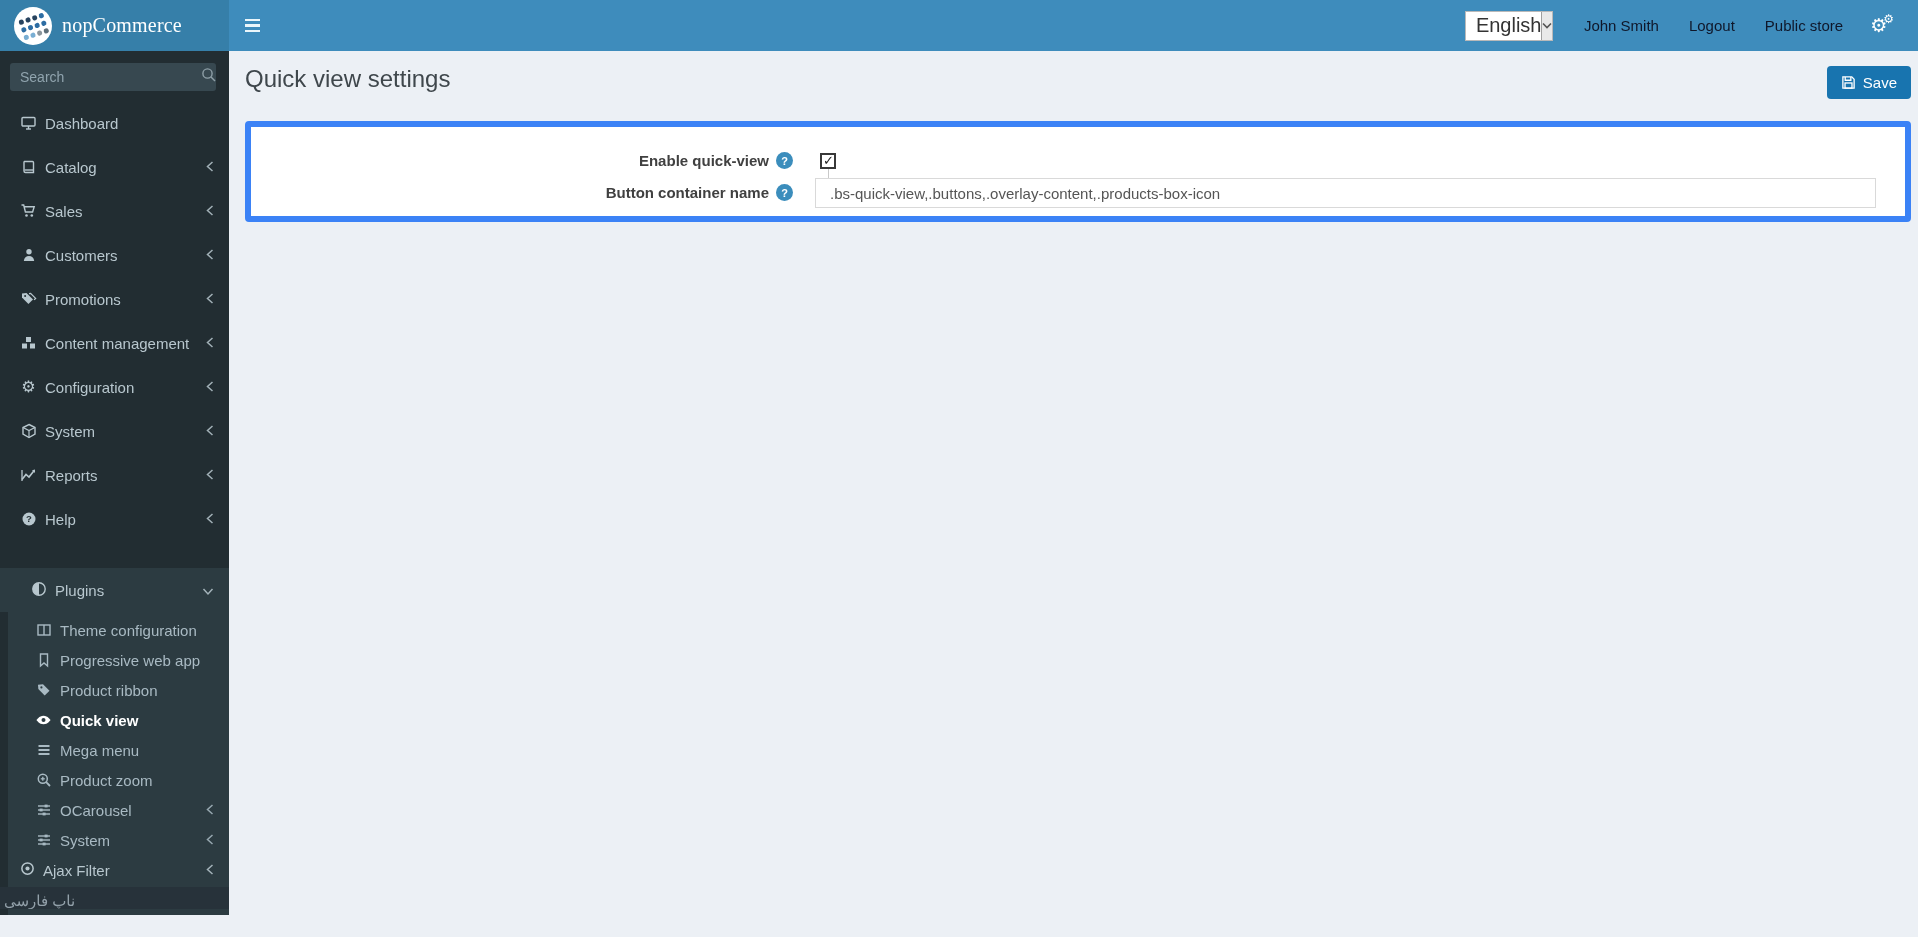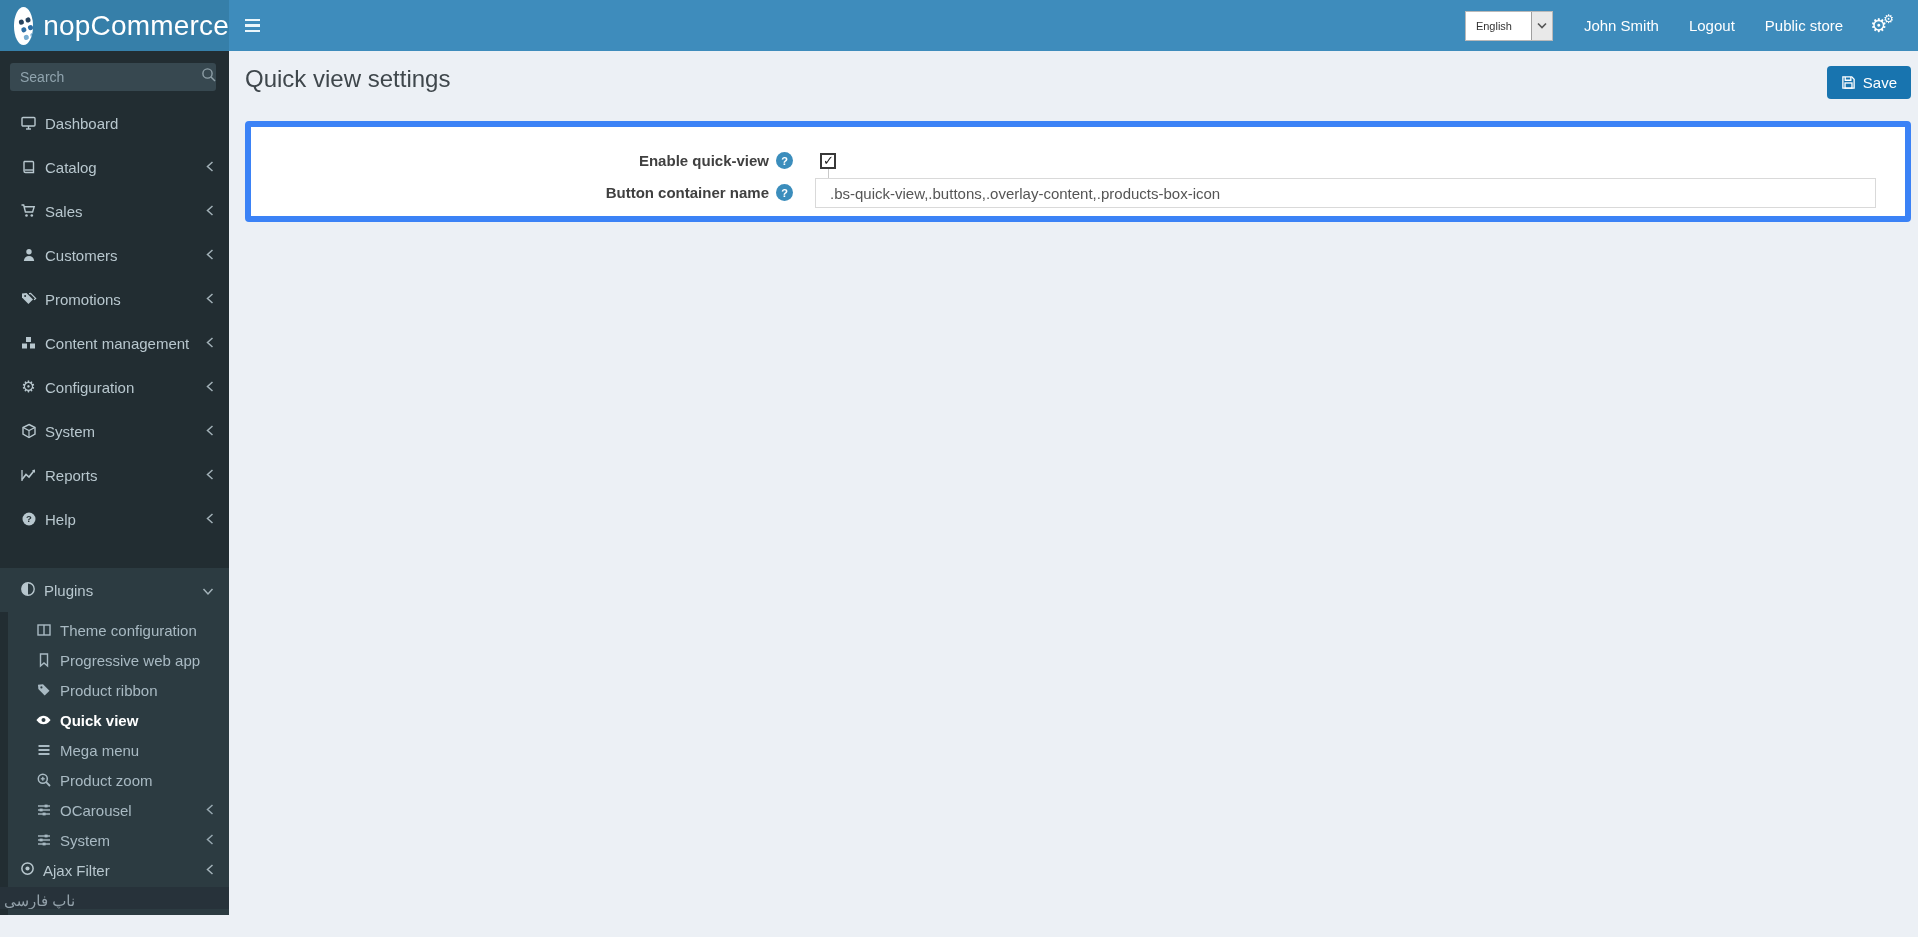--- a/index.html
+++ b/index.html
@@ -13,53 +13,53 @@
   .logo-circle { width:38px; height:38px; border-radius:50%; background:#fff; position:relative; overflow:hidden; }
   .logo-dots { position:absolute; left:7px; top:9px; width:26px; height:22px; transform:rotate(-18deg);
                display:grid; grid-template-columns:repeat(4,1fr); gap:2px; }
   .logo-dots i { width:4.5px; height:4.5px; border-radius:50%; display:block; }
   .logo-dots i:nth-child(1),.logo-dots i:nth-child(2),.logo-dots i:nth-child(3){background:#27435f;}
   .logo-dots i:nth-child(4){background:#2d6da3;}
   .logo-dots i:nth-child(5),.logo-dots i:nth-child(6),.logo-dots i:nth-child(7),.logo-dots i:nth-child(8){background:#2d6da3;}
   .logo-dots i:nth-child(9),.logo-dots i:nth-child(10){background:#79aed3;}
   .logo-dots i:nth-child(11){background:#8a959c;}
   .logo-dots i:nth-child(12){background:#5d6e79;}
-  .brand-name { color:#fff; font-size:28px; letter-spacing:0.2px; }
+  .brand-name { color:#fff; font-size:20px; letter-spacing:0.2px;font-family:Liberation Serif, serif; }
 
   .hamburger { position:absolute; left:229px; top:0; width:46px; height:51px; cursor:pointer;
                display:flex; flex-direction:column; justify-content:center; align-items:center; gap:3px; }
   .hamburger b { width:15px; height:2.5px; background:#eaf6fb; display:block; }
 
   .topbar-right { position:absolute; right:14px; top:0; height:51px; display:flex; align-items:center; }
   .lang-select { width:88px; height:30px; background:#fff; border:1px solid #b9b9b9; display:flex;
                  align-items:center; cursor:pointer; margin-right:16px; }
-  .lang-select .val { flex:1; font-size:11px; color:#333; padding-left:10px; }
+  .lang-select .val { flex:1; font-size:20px; color:#333; padding-left:10px; }
   .lang-select .arrow-box { width:21px; height:28px; background:#e9e9e9; border-left:1px solid #9f9f9f;
                  display:flex; align-items:center; justify-content:center; }
-  .top-link { color:#ffffff; font-size:15px; padding:0 15px; height:51px; display:flex; align-items:center;
+  .top-link { color:#0f172a; font-size:15px; padding:0 15px; height:51px; display:flex; align-items:center;
               cursor:pointer; }
   .cogs { color:#fff; padding:0 6px 0 12px; cursor:pointer; position:relative; height:51px; display:flex; align-items:center; }
   .cogs .g1 { font-family:"DejaVu Sans", sans-serif; font-size:19px; line-height:1; }
   .cogs .g2 { font-family:"DejaVu Sans", sans-serif; font-size:12px; line-height:1; position:relative; top:-7px; left:-4px; }
 
   
   .sidebar { position:absolute; top:51px; left:0; width:229px; height:858px; background:#222d32; color:#b8c7ce; }
   .search-box { margin:12px 13px 10px 10px; height:28px; background:#374850; border-radius:3px;
                 display:flex; align-items:center; padding:0 8px 0 10px; }
   .search-box input { flex:1; background:transparent; border:none; outline:none; color:#cfd8dc;
                 font-size:14px; font-family:"Liberation Sans", sans-serif; }
   .search-box input::placeholder { color:#90a4ae; opacity:1; }
 
   .menu-item { height:44px; display:flex; align-items:center; padding-left:20px; gap:8px;
                font-size:15px; cursor:pointer; position:relative; }
   .menu-item .ic { width:17px; display:flex; justify-content:center; color:inherit; flex:none; }
   .chev { position:absolute; right:15px; top:50%; transform:translateY(-50%); opacity:.85; }
 
   .plugins-block { margin-top:27px; }
-  .plugins-head { height:44px; background:#2c3b41; display:flex; align-items:center; padding-left:20px;
+  .plugins-head { height:44px; background:#2c3b41; display:flex; align-items:center; padding-left:31px;
                   gap:8px; font-size:15px; cursor:pointer; position:relative; }
   .tree { background:#2c3b41; border-left:8px solid #222d32; padding-top:3px; }
   .tree-item { height:30px; display:flex; align-items:center; padding-left:27px; gap:8px;
                font-size:15px; cursor:pointer; position:relative; color:#a9bac3; }
   .tree-item.active { color:#fff; font-weight:bold; }
   .tree-item .ic { width:17px; display:flex; justify-content:center; flex:none; }
   .sib-item { height:30px; display:flex; align-items:center; padding-left:12px; gap:8px;
               font-size:15px; cursor:pointer; position:relative; color:#b8c7ce; }
 
   .side-footer { position:absolute; bottom:0; left:0; width:229px; height:22px; background:#27323a;

